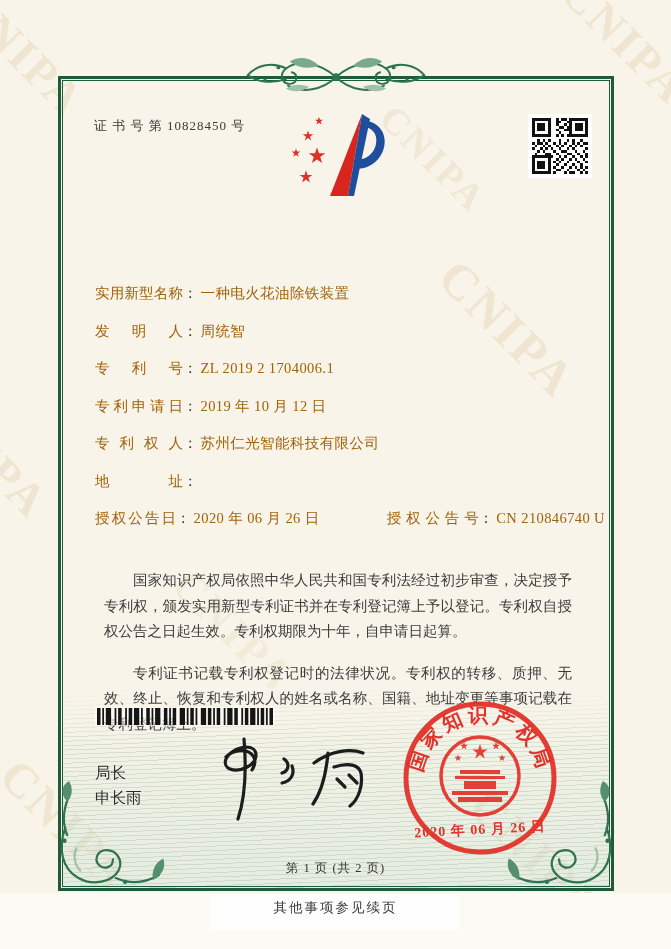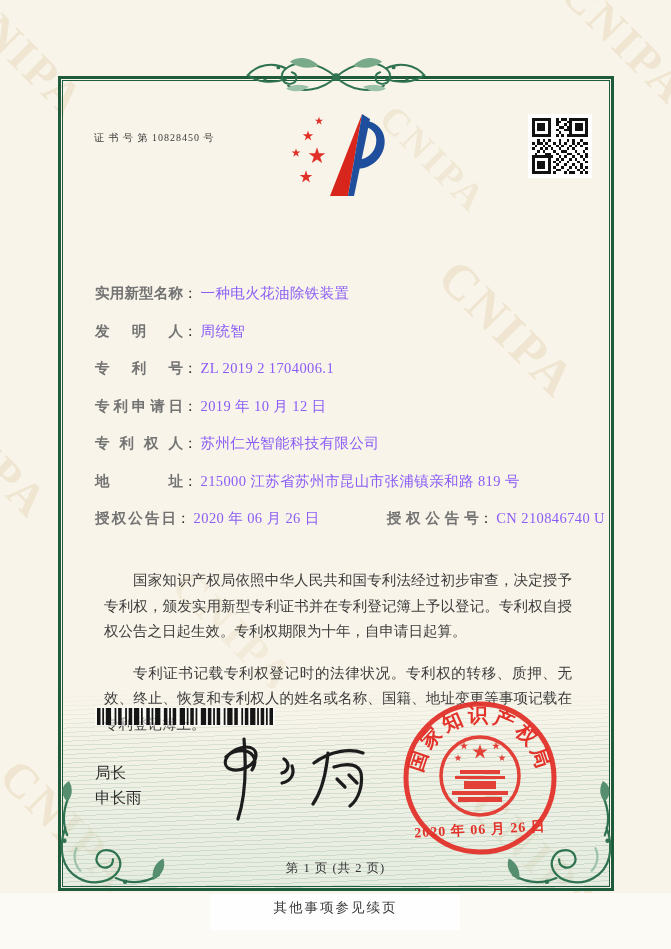--- a/index.html
+++ b/index.html
@@ -23,32 +23,32 @@
   .footer-strip{position:absolute;left:0;right:0;top:893px;bottom:0;background:#fcfaf4;z-index:0;}
   
   .band{
     position:absolute;left:62px;top:688px;width:547px;height:200px;z-index:1;
     background-image:
       linear-gradient(180deg,#f8f4e9 0%,rgba(248,244,233,0) 30%),
       repeating-linear-gradient(178deg,rgba(118,164,134,.24) 0 1px,rgba(255,255,255,0) 1px 4.4px),
       linear-gradient(180deg,rgba(213,229,217,0) 0%,rgba(211,228,215,.5) 100%);
   }
   
-  .cert-no{position:absolute;left:94px;top:131px;font-size:10px;letter-spacing:1px;z-index:2;color:#3a3a3a;}
+  .cert-no{position:absolute;left:94px;top:117px;font-size:13px;letter-spacing:1px;z-index:2;color:#3a3a3a;}
   .logo{position:absolute;left:286px;top:108px;z-index:2;}
   .qr{position:absolute;left:528px;top:114px;background:#fff;padding:4px;z-index:2;line-height:0;}
   .title{position:absolute;left:0;width:100%;top:200px;text-align:center;
     font-size:36px;font-weight:700;letter-spacing:8px;color:#121212;z-index:2;}
   
   .fields{position:absolute;left:95px;top:284px;width:510px;z-index:2;font-size:14.5px;}
   .field-row{display:flex;align-items:baseline;margin-bottom:18.5px;white-space:nowrap;}
-  .f-label{display:inline-block;width:88px;text-align:justify;text-align-last:justify;color:#737373;font-weight:bold;}
+  .f-label{display:inline-block;width:88px;text-align:justify;text-align-last:justify;color:#a16207;}
   .f-label2{width:100px;margin-left:67px;}
   .f-colon{margin-right:3px;color:#333;}
-  .f-value{letter-spacing:.4px;color:#8b5cf6;}
+  .f-value{letter-spacing:.4px;color:#a16207;}
   
   .body-text{position:absolute;left:88px;top:552px;width:500px;z-index:2;}
   .body-text p{margin:16px;text-indent:2em;font-size:14.5px;line-height:25.5px;
     text-align:justify;color:#3c3c3c;}
   
   .barcode{position:absolute;left:95px;top:707px;z-index:2;line-height:0;background:rgba(255,255,255,.55);padding:1px 2px;}
   .sig-block{position:absolute;left:95px;top:760px;z-index:2;
     font-family:Liberation Sans, sans-serif;font-size:15.5px;color:#2b2b2b;line-height:25px;}
   .sig-hand{position:absolute;left:198px;top:733px;z-index:2;}
   .seal{position:absolute;left:398px;top:696px;z-index:3;}
@@ -188,21 +188,20 @@
         <span class="f-value">2019 年 10 月 12 日</span>
     </div>
     <div class="field-row">
       <span class="f-label">专利权人</span>
         <span class="f-colon">：</span>
         <span class="f-value">苏州仁光智能科技有限公司</span>
     </div>
     <div class="field-row">
       <span class="f-label">地址</span>
         <span class="f-colon">：</span>
-        <span class="f-value">215000 江苏省苏州市昆山市张浦镇亲和路 819 号</span>
     </div>
     <div class="field-row">
       <span class="f-label">授权公告日</span>
         <span class="f-colon">：</span>
         <span class="f-value">2020 年 06 月 26 日</span>
       <span class="f-label f-label2">授权公告号</span>
         <span class="f-colon">：</span>
         <span class="f-value">CN 210846740 U</span>
     </div>
   </div>

